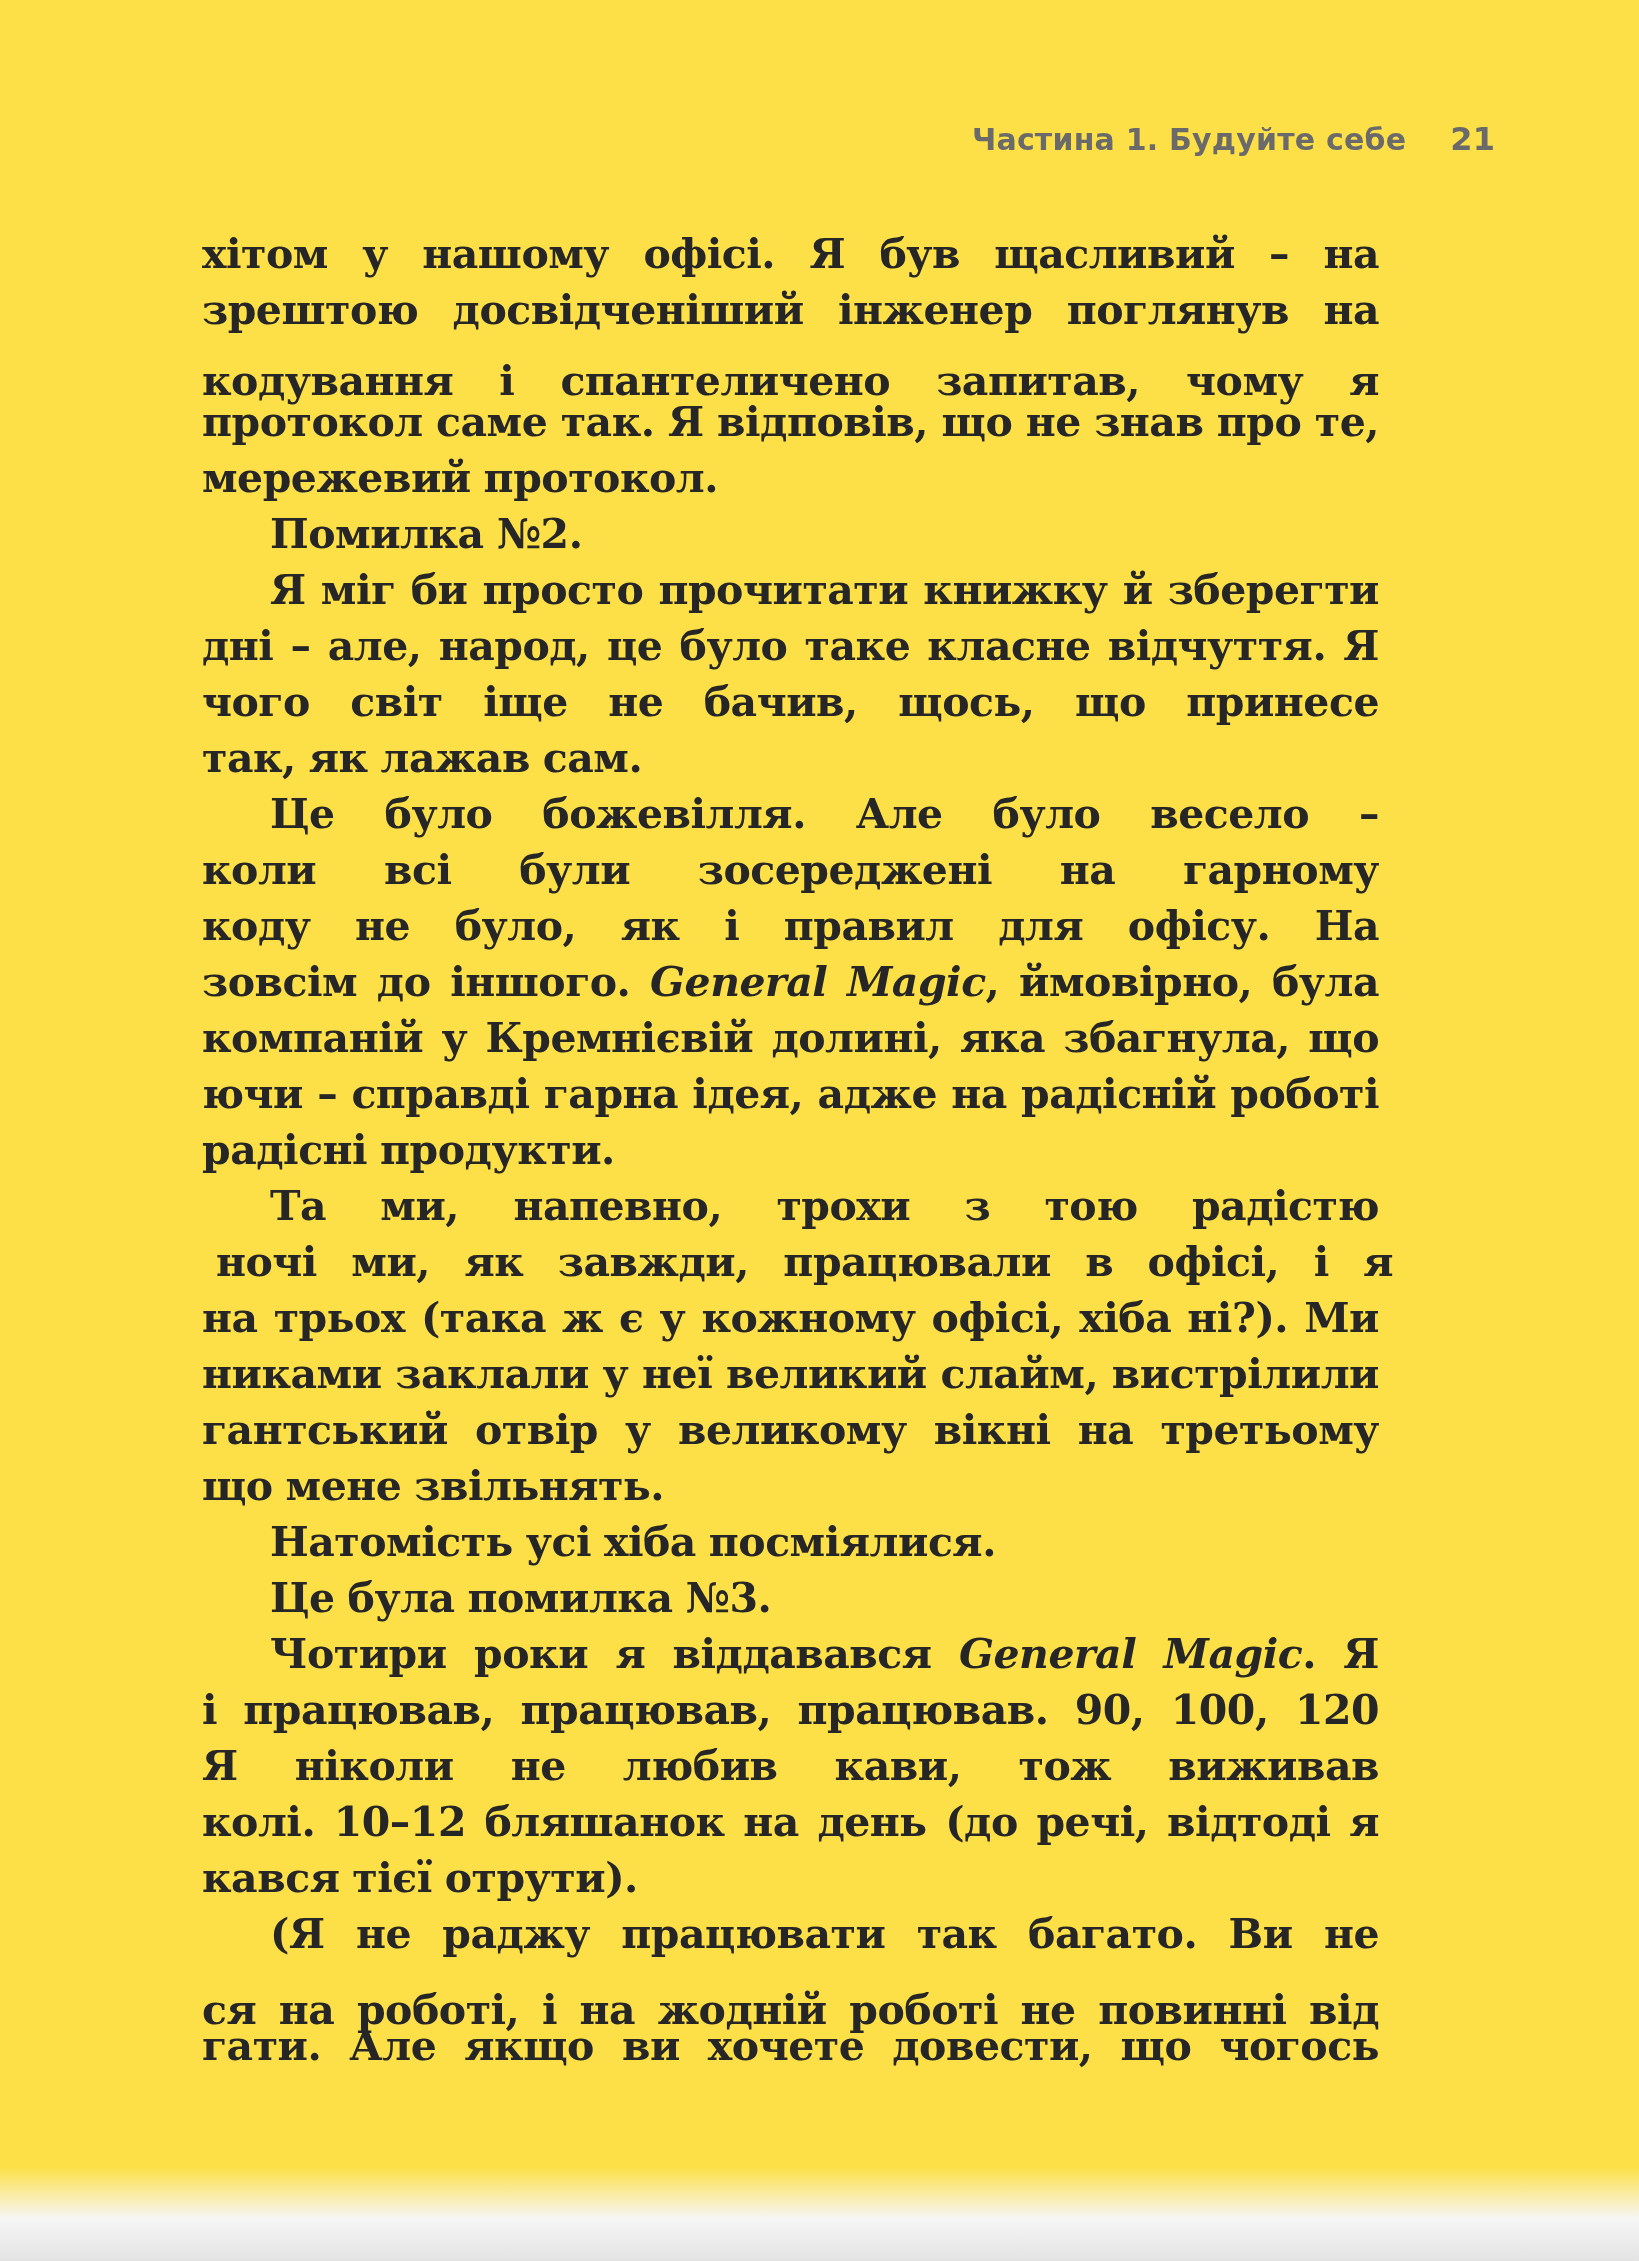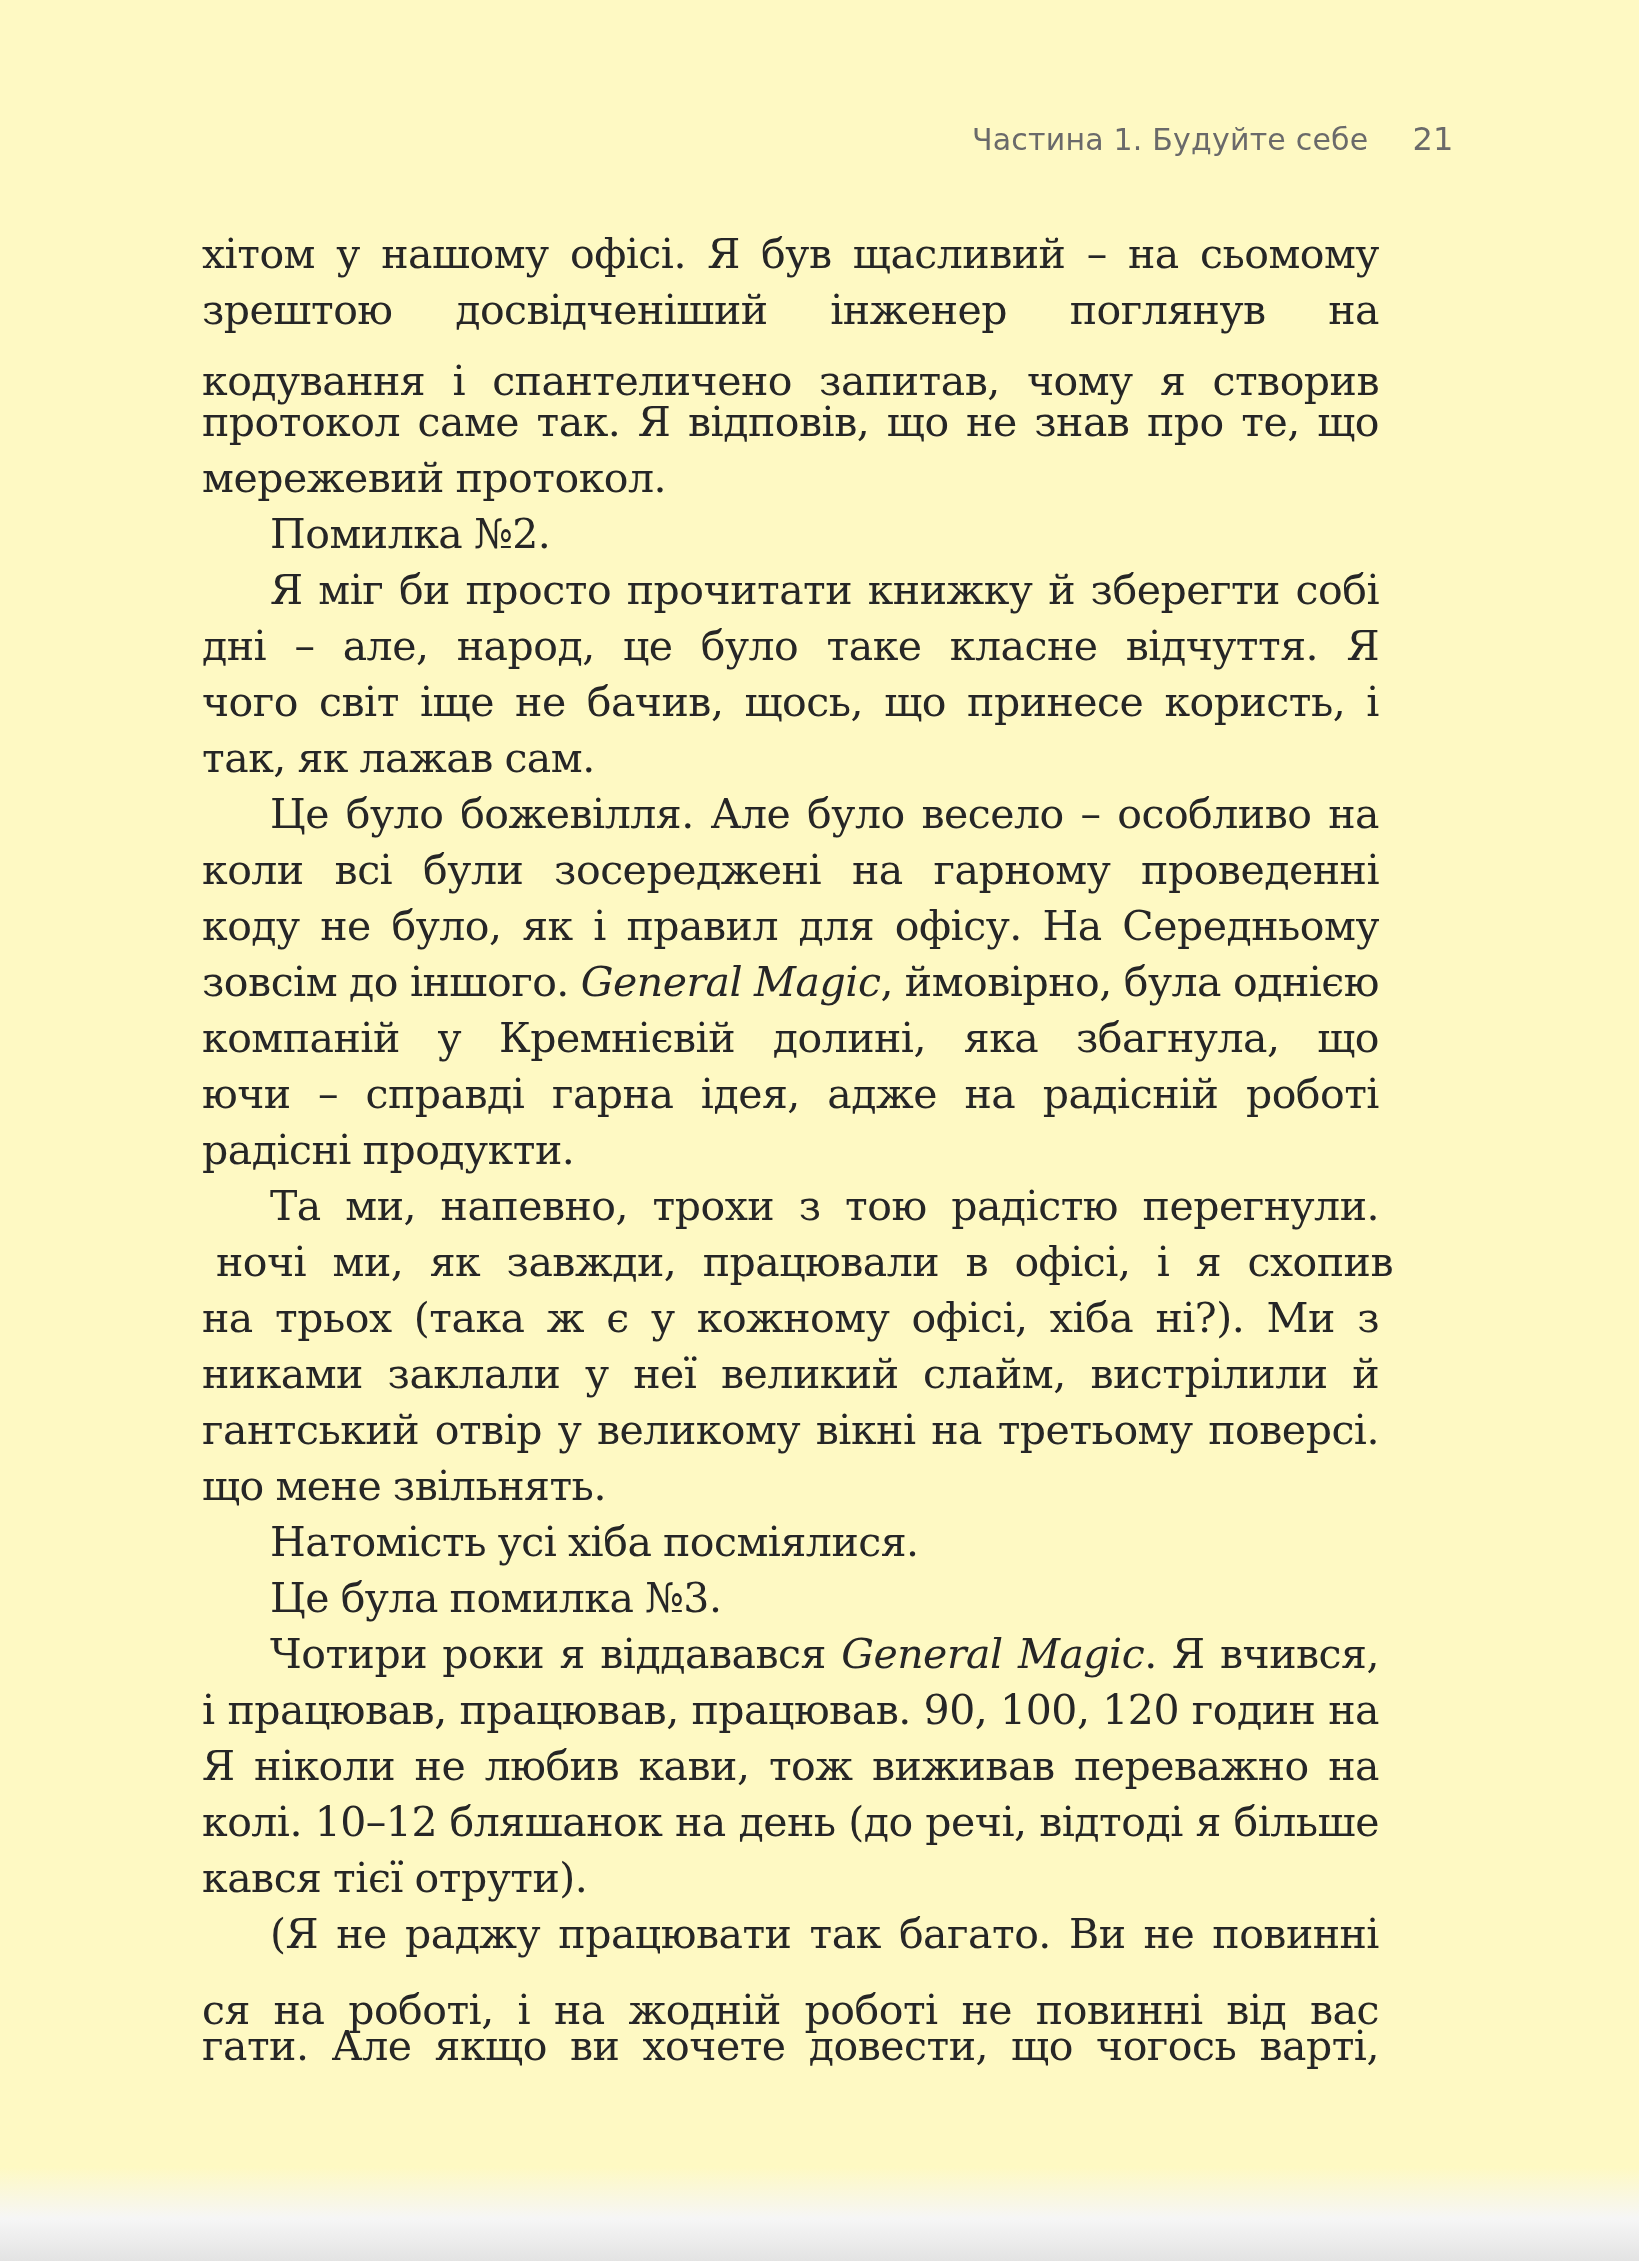--- a/index.html
+++ b/index.html
@@ -12,21 +12,22 @@
       background: #ffffff;
       position: relative;
       overflow: hidden;
     }
     .page {
       position: absolute;
       left: 0;
       top: 0;
       width: 1640px;
       height: 2261px;
-      background: #fef9c3;
+      background: #fde047;
+      font-weight: bold;
     }
     .bottom-shade {
       position: absolute;
       left: 0;
       right: 0;
       bottom: 0;
       height: 94px;
       background: linear-gradient(to bottom, rgba(255,255,255,0) 0%, #f6f6f6 55%, #e3e3e3 100%);
     }
     .running-header {

